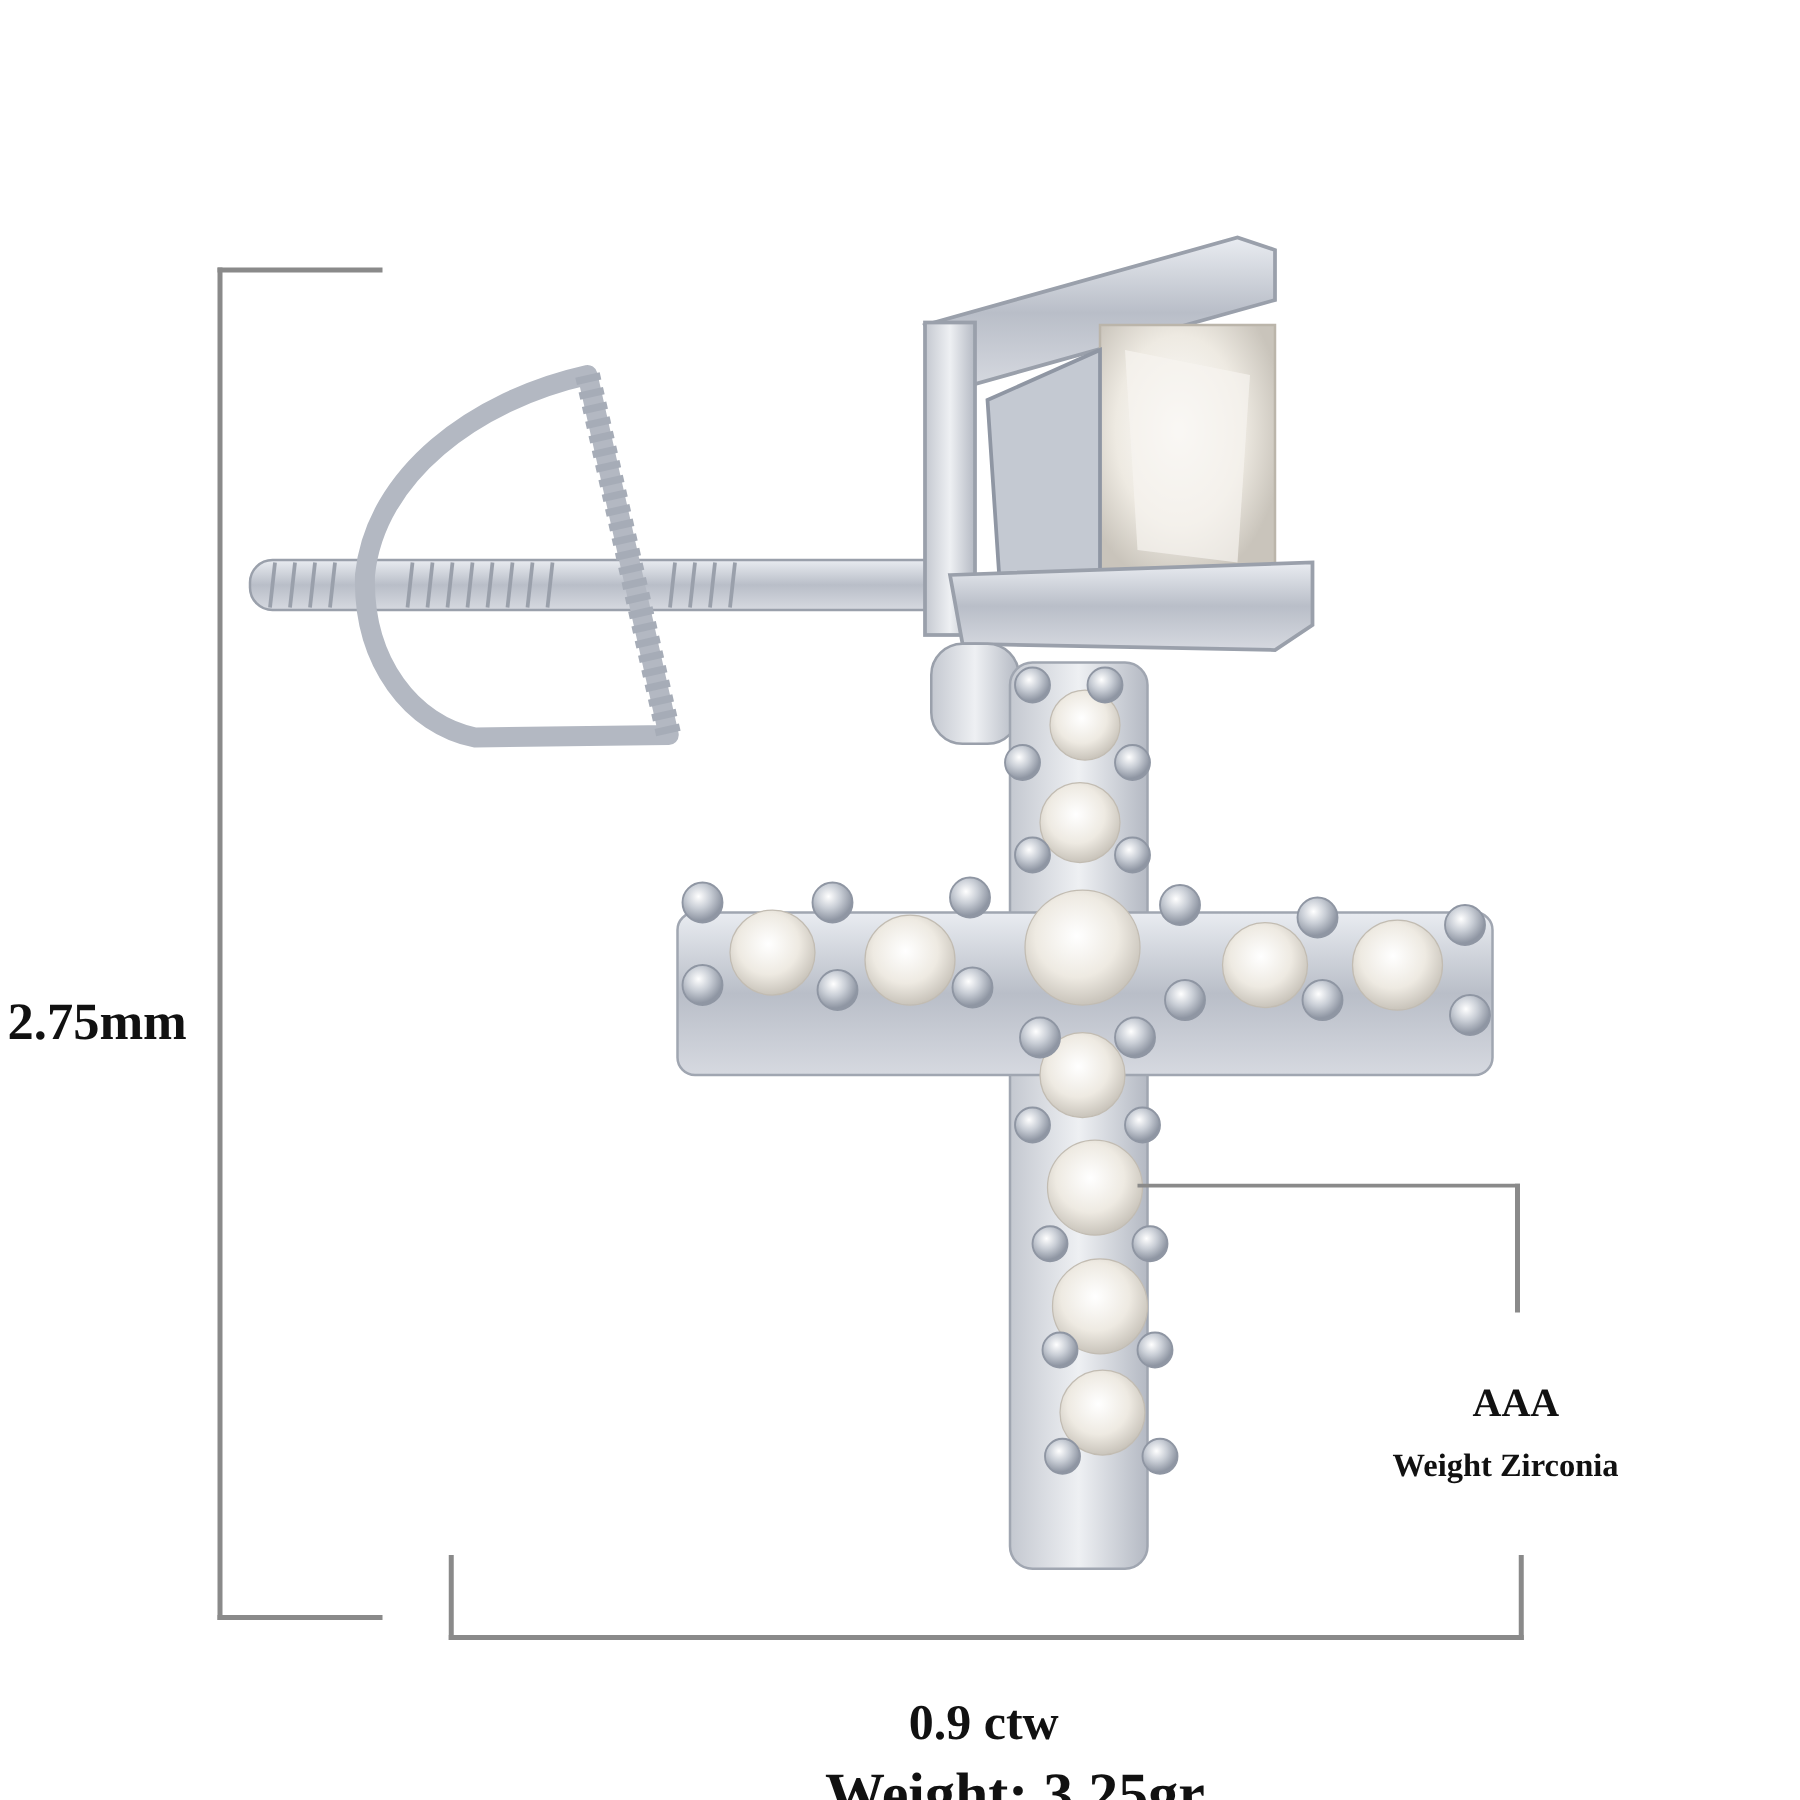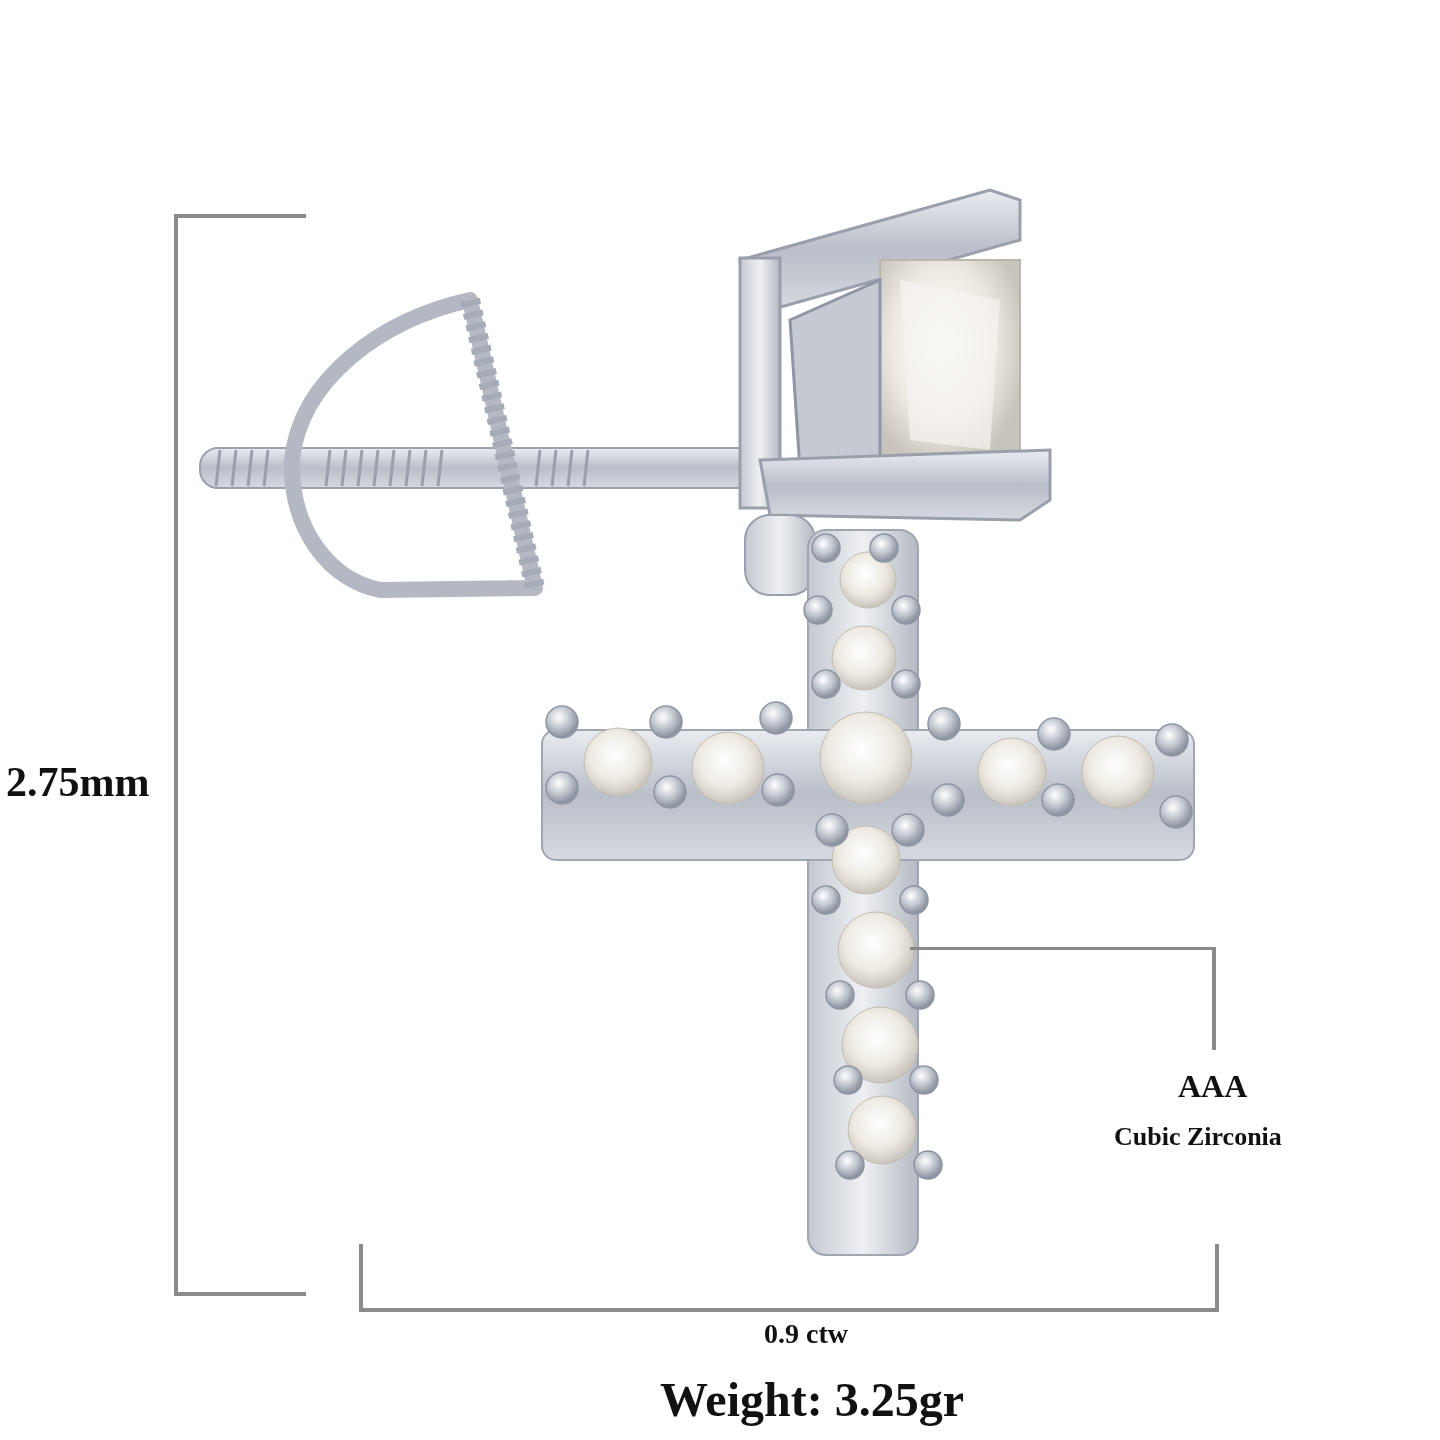--- a/index.html
+++ b/index.html
@@ -1,18 +1,18 @@
 <!DOCTYPE html>
 <html><head>
   <meta charset="utf-8">
   <style>
     html, body { margin: 0; padding: 0; background: #ffffff; }
     body { width: 1440px; height: 1440px; position: relative; overflow: hidden; font-family: "Liberation Serif", serif; }
     .bracket { position: absolute; border-color: #8a8a8a; border-style: solid; border-width: 0; }
-    .label { position: absolute; color: #111111; font-weight: bold; font-family: "Liberation Serif", serif; white-space: nowrap; }
+    .label { position: absolute; color: #111111; font-weight: bold; font-family: "Liberation Serif", serif; white-space: nowrap; margin-top: 36px; }
     #product { position: absolute; left: 0; top: 0; width: 1440px; height: 1440px; }
   </style>
 </head>
 <body>
 
 <svg id="product" viewBox="0 0 1440 1440" xmlns="http://www.w3.org/2000/svg">
   <defs>
     <linearGradient id="metal" x1="0" y1="0" x2="0" y2="1">
       <stop offset="0" stop-color="#e9ecf1"></stop>
       <stop offset="0.5" stop-color="#b9bec8"></stop>
@@ -124,17 +124,17 @@
         <circle cx="928" cy="1165" r="14"></circle>
     </g>
   </g>
 </svg>
 
 <div class="bracket" style="left:174px; top:214px; width:128px; height:1074px; border-left-width:4px; border-top-width:4px; border-bottom-width:4px;"></div>
 <div class="label" style="left:6px; top:758px; font-size:42px;">2.75mm</div>
 
 <div class="bracket" style="left:910px; top:947px; width:302px; height:100px; border-top-width:3px; border-right-width:4px;"></div>
 <div class="label" style="left:1178px; top:1068px; font-size:32px;">AAA</div>
-<div class="label" style="left:1114px; top:1122px; font-size:26px;">Cubic Zirconia</div>
+<div class="label" style="left:1114px; top:1122px; font-size:26px;">Weight Zirconia</div>
 
 <div class="bracket" style="left:359px; top:1244px; width:852px; height:64px; border-left-width:4px; border-right-width:4px; border-bottom-width:4px;"></div>
-<div class="label" style="left:764px; top:1318px; font-size:28px;">0.9 ctw</div>
+<div class="label" style="left:727px; top:1318px; font-size:40px;">0.9 ctw</div>
 <div class="label" style="left:660px; top:1372px; font-size:48px;">Weight: 3.25gr</div>
 
 </body></html>

